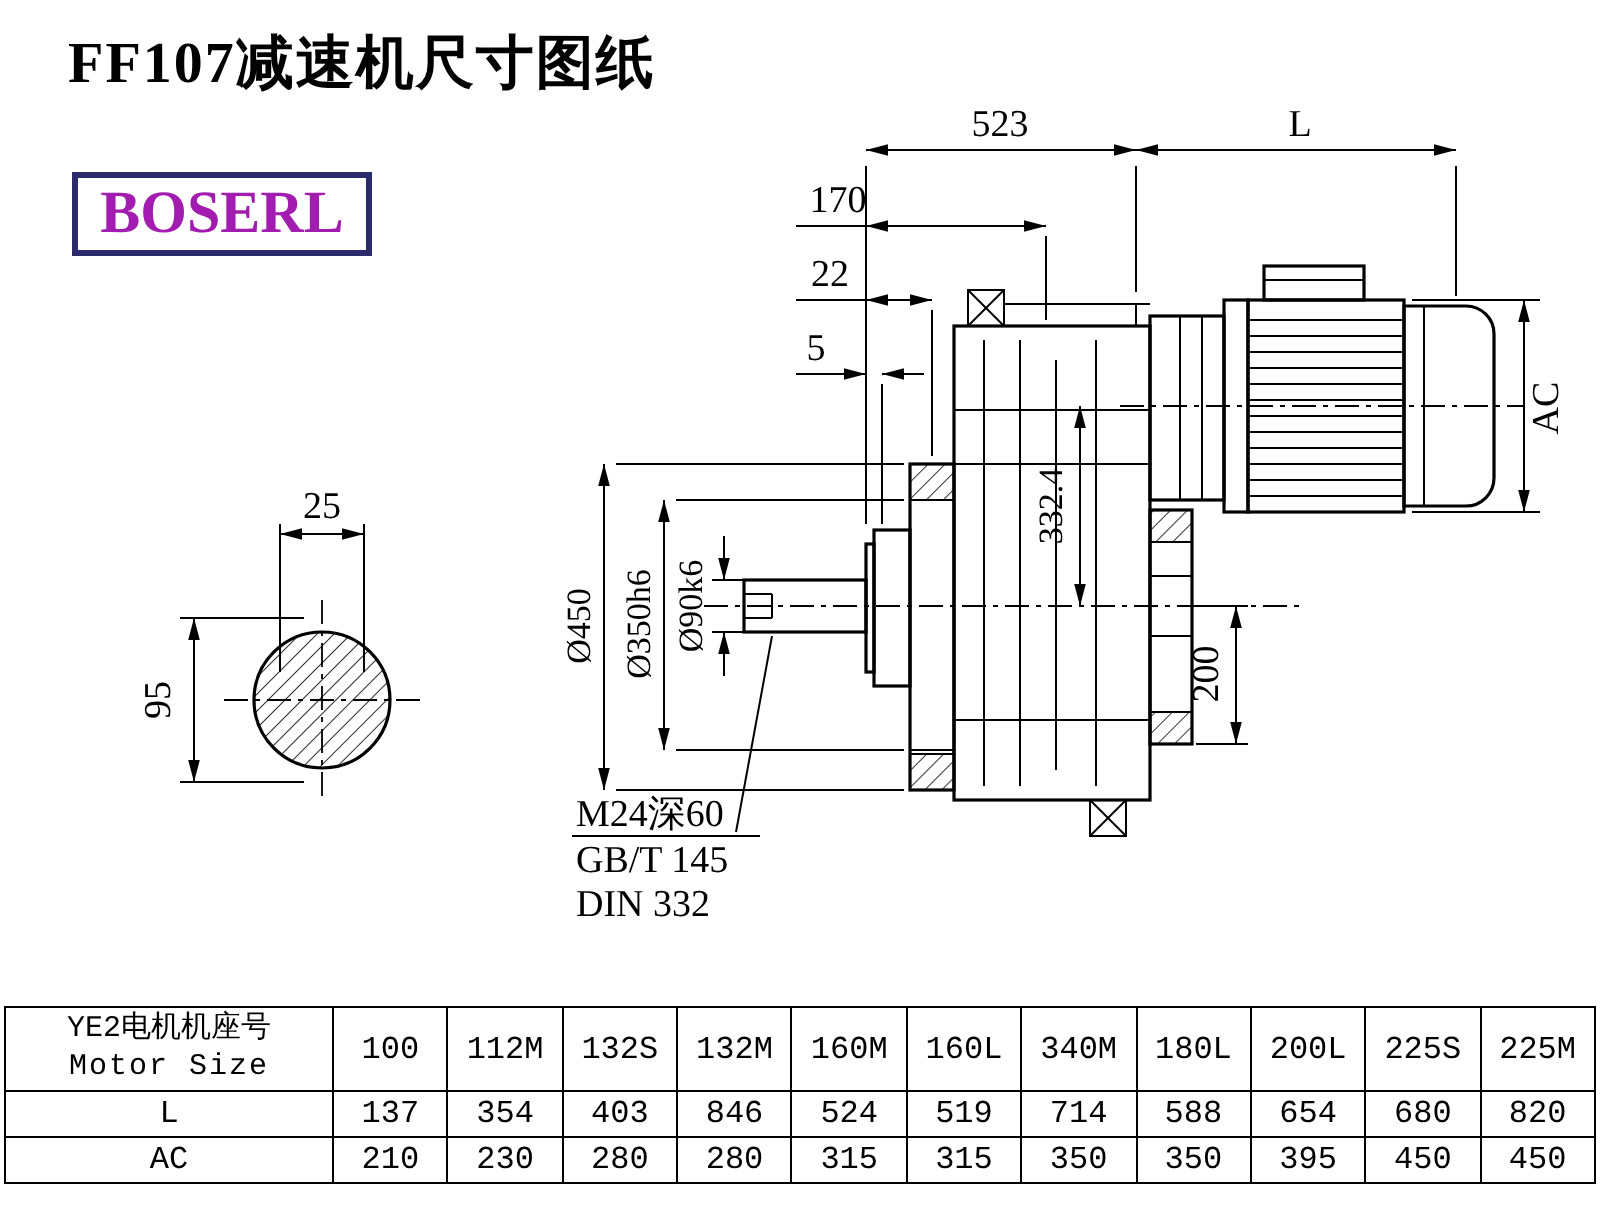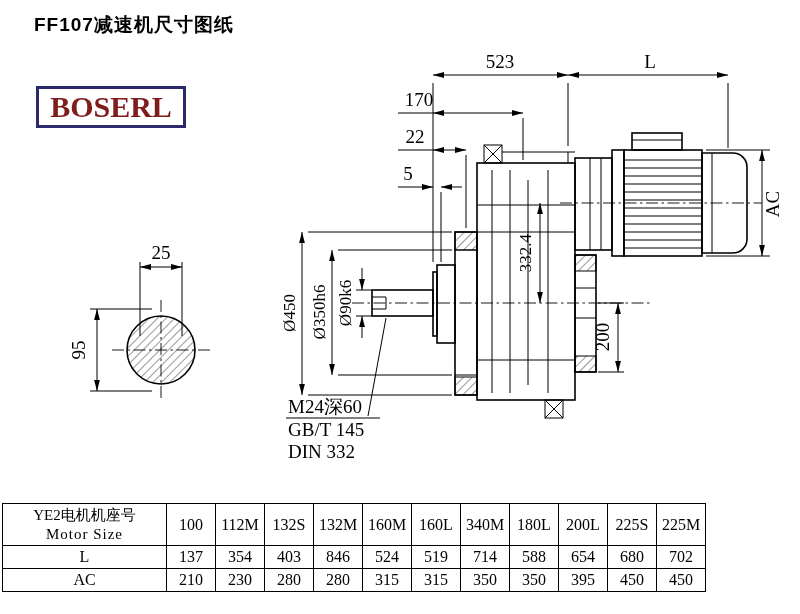--- a/index.html
+++ b/index.html
@@ -1,34 +1,34 @@
 <!DOCTYPE html>
 <html><head>
 <meta charset="utf-8">
 <style>
   * { margin:0; padding:0; box-sizing:border-box; }
   html,body { background:#ffffff; }
   .sheet { position:relative; width:800px; height:614px; background:#ffffff; overflow:hidden;
            font-family:"Liberation Serif", serif; color:#000; }
-  .title { position:absolute; left:34px; top:12px; font-family:Liberation Sans, sans-serif;
-           font-weight:700; font-size:19px; letter-spacing:1px; color:#000; }
+  .title { position:absolute; left:34px; top:12px; font-family:Liberation Serif, serif;
+           font-weight:700; font-size:29px; letter-spacing:1px; color:#000; }
   .brand { position:absolute; left:36px; top:86px; width:150px; height:42px;
            border:3px solid #2b2b6b; display:flex; align-items:center; justify-content:center;
            font-family:"Liberation Serif", serif; font-weight:700; font-size:30px; color:#1c1c8a; }
   svg.drawing { position:absolute; left:0; top:0; }
   svg text { font-family:"Liberation Serif", serif; fill:#000; }
   .dim  { font-size:17px; }
   .big  { font-size:19px; }
   .o  { fill:none; stroke:#000; stroke-width:1.6; }
   .t  { fill:none; stroke:#000; stroke-width:1; }
   .d  { fill:none; stroke:#000; stroke-width:1; }
   .cl { fill:none; stroke:#000; stroke-width:0.9; stroke-dasharray:12 3.5 2.5 3.5; }
   .h  { fill:url(#hatch); stroke:#000; stroke-width:1; }
-  .sizetable { position:absolute; left:2px; top:503px; width:704px; border-collapse:collapse;
-               table-layout:fixed; font-family:Liberation Serif, serif; }
+  .sizetable { position:absolute; left:2px; top:503px; width:796px; border-collapse:collapse;
+               table-layout:fixed; font-family:Liberation Mono, monospace; }
   .sizetable th, .sizetable td { border:1px solid #000; text-align:center; vertical-align:middle;
                font-weight:400; font-size:16px; padding:0; background:#fff; }
   .sizetable thead tr { height:42px; }
   .sizetable tbody tr { height:23px; }
   .hcn { font-size:15px; line-height:1.25; }
   .hen { font-size:15px; line-height:1.25; letter-spacing:1px; }
 </style>
 </head>
 <body>
 
@@ -220,21 +220,21 @@
       <line class="t" x1="286" y1="418" x2="380" y2="418"></line>
       <text class="big" x="288" y="413">M24深60</text>
       <text class="big" x="288" y="436">GB/T 145</text>
       <text class="big" x="288" y="458">DIN 332</text>
     </g>
   </svg>
 
   <h1 class="title">FF107减速机尺寸图纸</h1>
 
   <div class="brand">
-    <span style="color: #7f1d1d;">BOSERL</span>
+    <span style="color: #a21caf;">BOSERL</span>
   </div>
 
   <table class="sizetable" id="size-table">
     <colgroup>
       <col style="width:164px">
     </colgroup>
     <thead>
       <tr id="table-head-row">
         <th>
           <div class="hcn">YE2电机机座号</div>
@@ -259,21 +259,21 @@
           <td>137</td>
           <td>354</td>
           <td>403</td>
           <td>846</td>
           <td>524</td>
           <td>519</td>
           <td>714</td>
           <td>588</td>
           <td>654</td>
           <td>680</td>
-          <td>702</td>
+          <td>820</td>
         </tr>
         <tr>
           <th>AC</th>
           <td>210</td>
           <td>230</td>
           <td>280</td>
           <td>280</td>
           <td>315</td>
           <td>315</td>
           <td>350</td>

